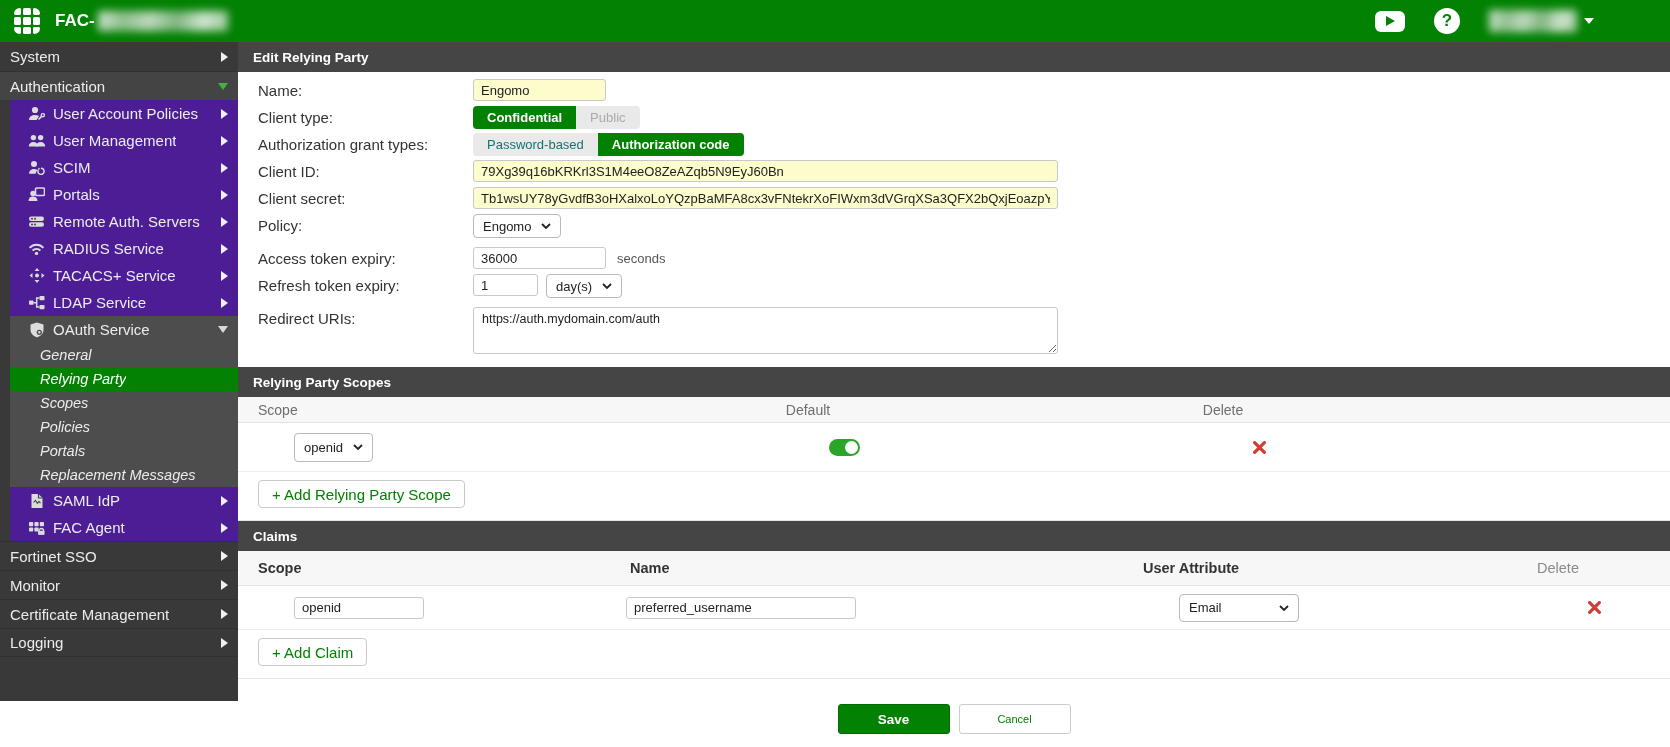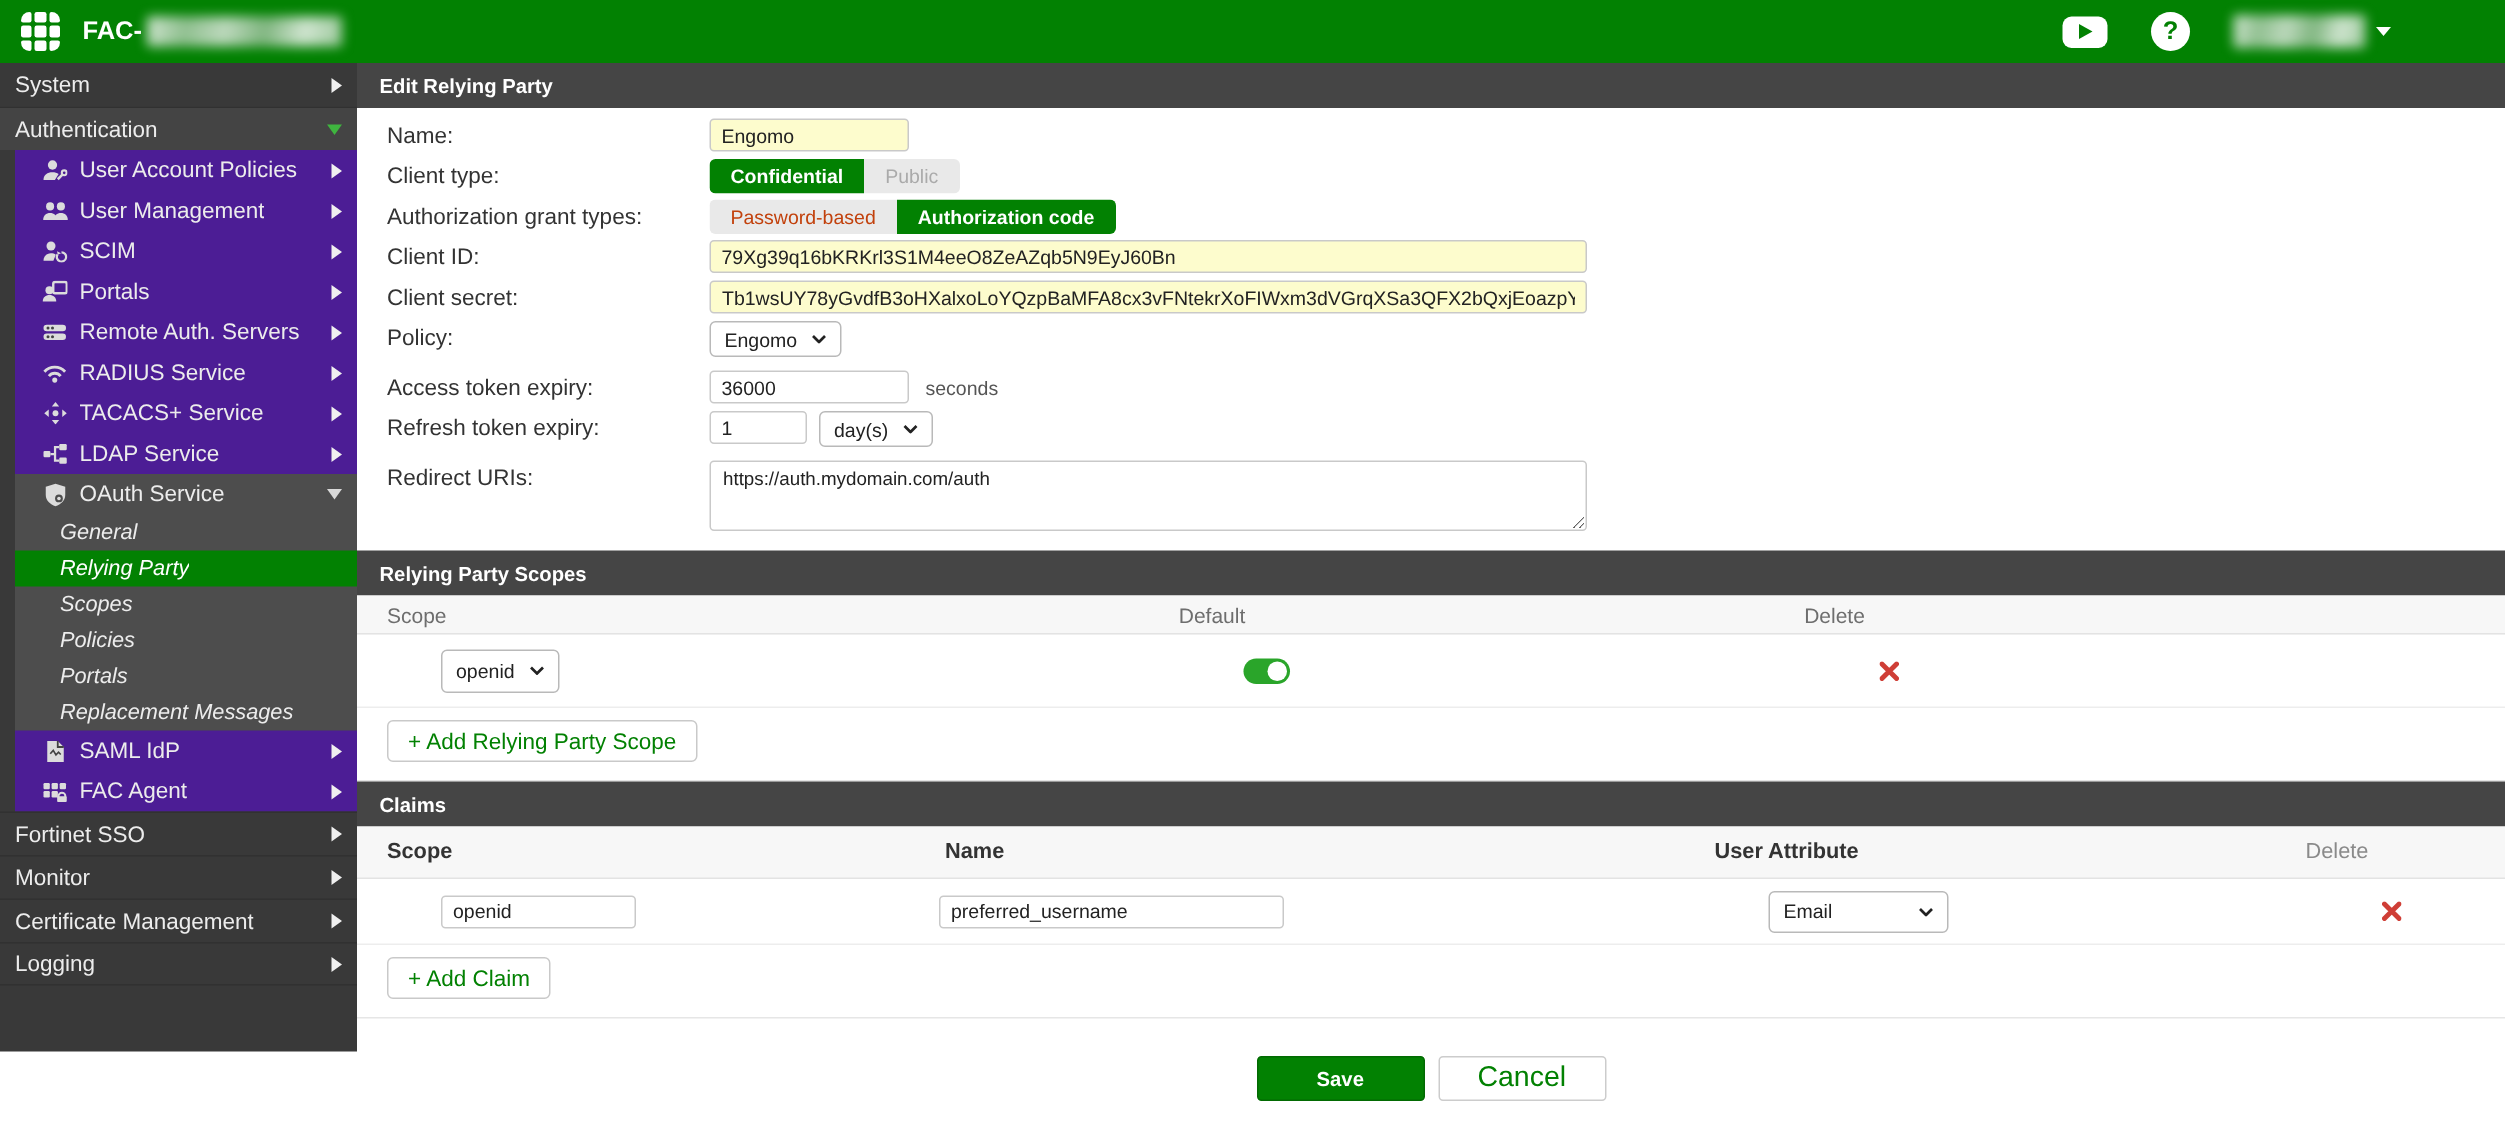--- a/index.html
+++ b/index.html
@@ -66,21 +66,21 @@
   .flabel { flex:0 0 235px; padding-left:20px; font-size:15px; color:#333; line-height:23px; }
   .tinput { border:1px solid #c9c9c9; border-radius:3px; font-size:13px; padding:2px 7px; height:22px;
     font-family:inherit; color:#222; background:#fff; }
   .tinput.yellow { background:#fdfccd; }
   .w-name { width:133px; }
   .w-wide { width:585px; }
   .w-small { width:65px; }
   .segs { display:inline-flex; border-radius:4px; overflow:hidden; font-size:13px; height:23px; }
   .seg { display:flex; align-items:center; padding:0 14px; cursor:pointer; }
   .seg.on { background:#028102; color:#fff; font-weight:bold; }
-  .seg.off { background:#e9e9e9; color:#c2410c; }
+  .seg.off { background:#e9e9e9; color:#0f766e; }
   .seg.off.dim { color:#aaa; }
   .csel { display:inline-flex; align-items:center; justify-content:space-between; border:1px solid #b9b9b9;
     border-radius:4px; background:#fff; height:24px; padding:0 9px; font-size:13px; color:#222;
     gap:10px; cursor:pointer; }
   .unit { font-size:13px; color:#555; margin-left:11px; line-height:23px; }
   .mleft { margin-left:8px; }
   textarea.redir { width:585px; height:47px; border:1px solid #c9c9c9; border-radius:3px;
     font-size:12.5px; font-family:inherit; color:#222; padding:4px 8px; }
 
   
@@ -108,21 +108,21 @@
     border-radius:50%; background:#fff; }
   .del { cursor:pointer; display:inline-flex; }
   .w-claim-scope { width:130px; }
   .w-claim-name { width:230px; }
   .w-attr { width:120px; }
 
   
   .actions { border-top:1px solid #e6e6e6; padding-top:25px; display:flex; justify-content:center; gap:9px; }
   .btn-save { width:112px; height:30px; background:#028102; color:#fff; font-weight:bold;
     font-size:13.5px; border:1px solid #026a02; border-radius:3px; cursor:pointer; font-family:inherit; }
-  .btn-cancel { width:112px; height:30px; background:#fff; color:#028102; font-size:19px;
+  .btn-cancel { width:112px; height:30px; background:#fff; color:#028102; font-size:11px;
     border:1px solid #ccc; border-radius:3px; cursor:pointer; font-family:inherit; }
 </style>
 </head>
 <body>
 
 <div class="topbar">
   <div class="apps-grid">
     <span></span>
       <span></span>
       <span></span>

